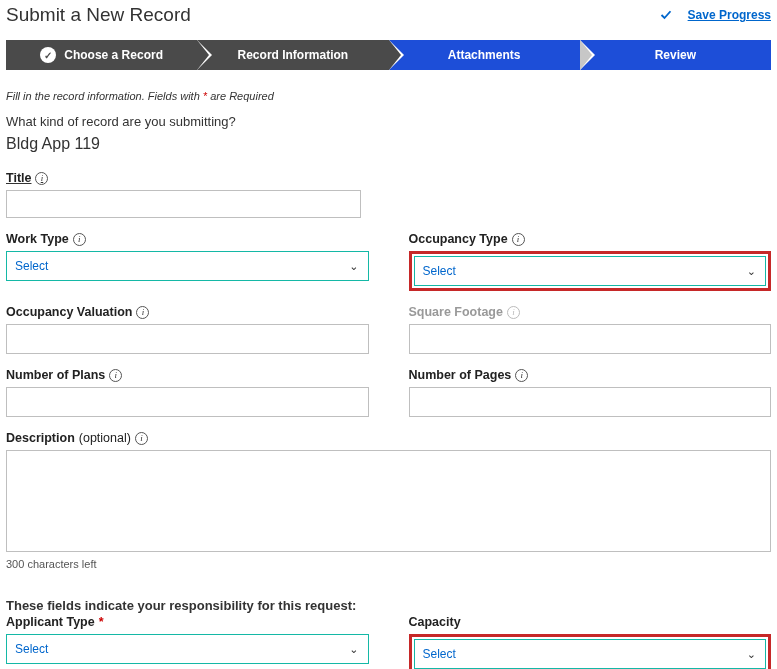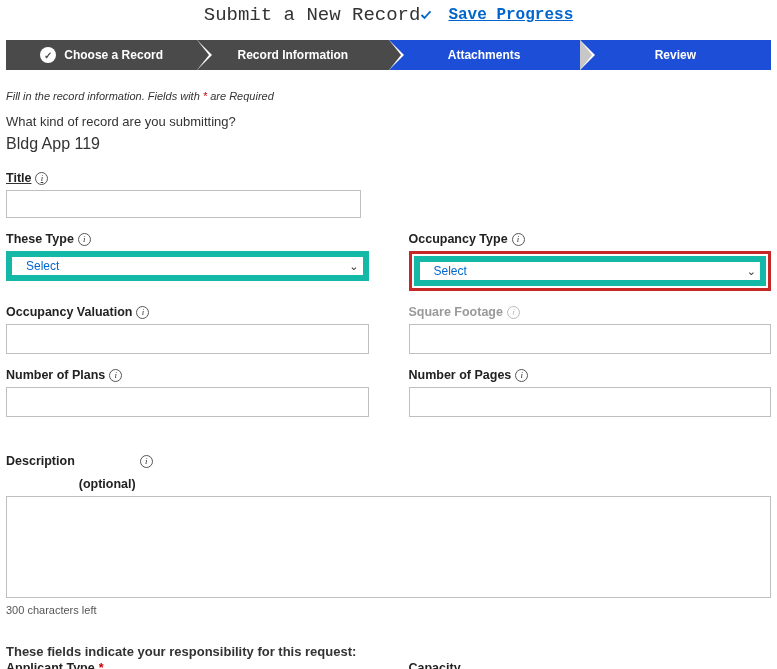--- a/index.html
+++ b/index.html
@@ -1,20 +1,20 @@
 <!DOCTYPE html>
 <html><head>
 <meta charset="utf-8">
 <style>
   * { box-sizing: border-box; margin: 0; padding: 0; }
   body { font-family: Arial, Helvetica, sans-serif; font-size: 13px; color: #333; width: 777px; }
   .container { padding: 4px 6px; }
-  .header-row { display: flex; justify-content: center; align-items: center; margin-bottom: 14px; font-family: Liberation Mono, monospace; }
+  .header-row { display: flex; justify-content: space-between; align-items: center; margin-bottom: 14px; }
   .page-title { font-size: 19px; font-weight: 400; color: #333; }
-  .save-progress { color: #0066cc; font-size: 16px; text-decoration: underline; font-weight: bold; display: flex; align-items: center; gap: 16px; }
+  .save-progress { color: #0066cc; font-size: 12px; text-decoration: underline; font-weight: bold; display: flex; align-items: center; gap: 16px; }
   .save-progress svg { width: 12px; height: 12px; }
 
   .stepper { display: flex; width: 100%; height: 30px; margin-bottom: 20px; }
   .step { flex: 1; display: flex; align-items: center; justify-content: center; font-size: 12px; font-weight: bold; color: #fff; position: relative; }
   .step.active { background: #4a4a4a; }
   .step.inactive { background: #1d4ed8; }
   .step .arrow-right { position: absolute; right: -12px; top: 0; width: 0; height: 0; border-top: 15px solid transparent; border-bottom: 15px solid transparent; z-index: 2; }
   .step.active .arrow-right { border-left: 12px solid #4a4a4a; }
   .step.inactive .arrow-right { border-left: 12px solid #c7c7c7; }
   .step .arrow-gap { position: absolute; right: -15px; top: 0; width: 0; height: 0; border-top: 15px solid transparent; border-bottom: 15px solid transparent; border-left: 15px solid #fff; z-index: 1; }
@@ -25,27 +25,27 @@
 
   .question { font-size: 13px; font-weight: normal; margin-bottom: 6px; }
   .record-name { font-size: 16px; color: #333; margin-bottom: 18px; }
 
   .field-row { display: flex; gap: 40px; margin-bottom: 14px; }
   .field { flex: 1; }
   .field.half { flex: 0 0 355px; text-decoration: underline; }
   .field.full { flex: 0 0 100%; }
   .label { font-size: 12.5px; color: #222; font-weight: bold; display: flex; align-items: center; gap: 4px; margin-bottom: 5px; }
   .label.muted { color: #999; }
-  .label .opt { font-weight: bold; margin-top: 46px; }
+  .label .opt { font-weight: normal; }
   .info-icon { display: inline-flex; align-items: center; justify-content: center; width: 13px; height: 13px; border: 1px solid #555; border-radius: 50%; font-size: 9px; font-style: italic; font-family: Georgia, serif; color: #333; font-weight: normal; }
   .info-icon.muted { border-color: #bbb; color: #bbb; }
   .text-input { width: 100%; height: 28px; border: 1px solid #bfbfbf; padding: 0 6px; font-size: 12px; }
   .text-input.tall { height: 30px; }
   .select-wrap { position: relative; width: 100%; }
-  .select-wrap select { width: 100%; height: 30px; border: 6px solid #14b8a6; padding: 0 14px; font-size: 12px; color: #0066cc; appearance: none; -webkit-appearance: none; background: #fff; }
+  .select-wrap select { width: 100%; height: 30px; border: 1px solid #14b8a6; padding: 0 8px; font-size: 12px; color: #0066cc; appearance: none; -webkit-appearance: none; background: #fff; }
   .select-caret { position: absolute; right: 10px; top: 50%; transform: translateY(-50%); pointer-events: none; font-size: 11px; color: #333; }
   .highlight { border: 3px solid #c62828; padding: 2px; }
   .textarea { width: 100%; height: 102px; border: 1px solid #bfbfbf; resize: none; padding: 4px 6px; font-size: 12px; }
   .chars-left { font-size: 11px; color: #555; margin-top: 3px; margin-bottom: 14px; }
   .section-hdr { font-size: 13px; font-weight: bold; margin-bottom: 2px; }
   .req-ast { color: #c00; }
 </style>
 </head>
 <body>
 
@@ -96,21 +96,21 @@
         <span>Title</span>
         <span class="info-icon">i</span>
       </div>
       <input class="text-input" type="text" style="">
     </div>
   </div>
 
   <div class="field-row">
     <div class="field">
       <div class="label">
-        <span>These Type</span>
+        <span>Work Type</span>
         <span class="info-icon">i</span>
       </div>
       <div class="select-wrap">
         <select>
           <option>Select</option>
         </select>
         <span class="select-caret">⌄</span>
       </div>
     </div>
     <div class="field">

